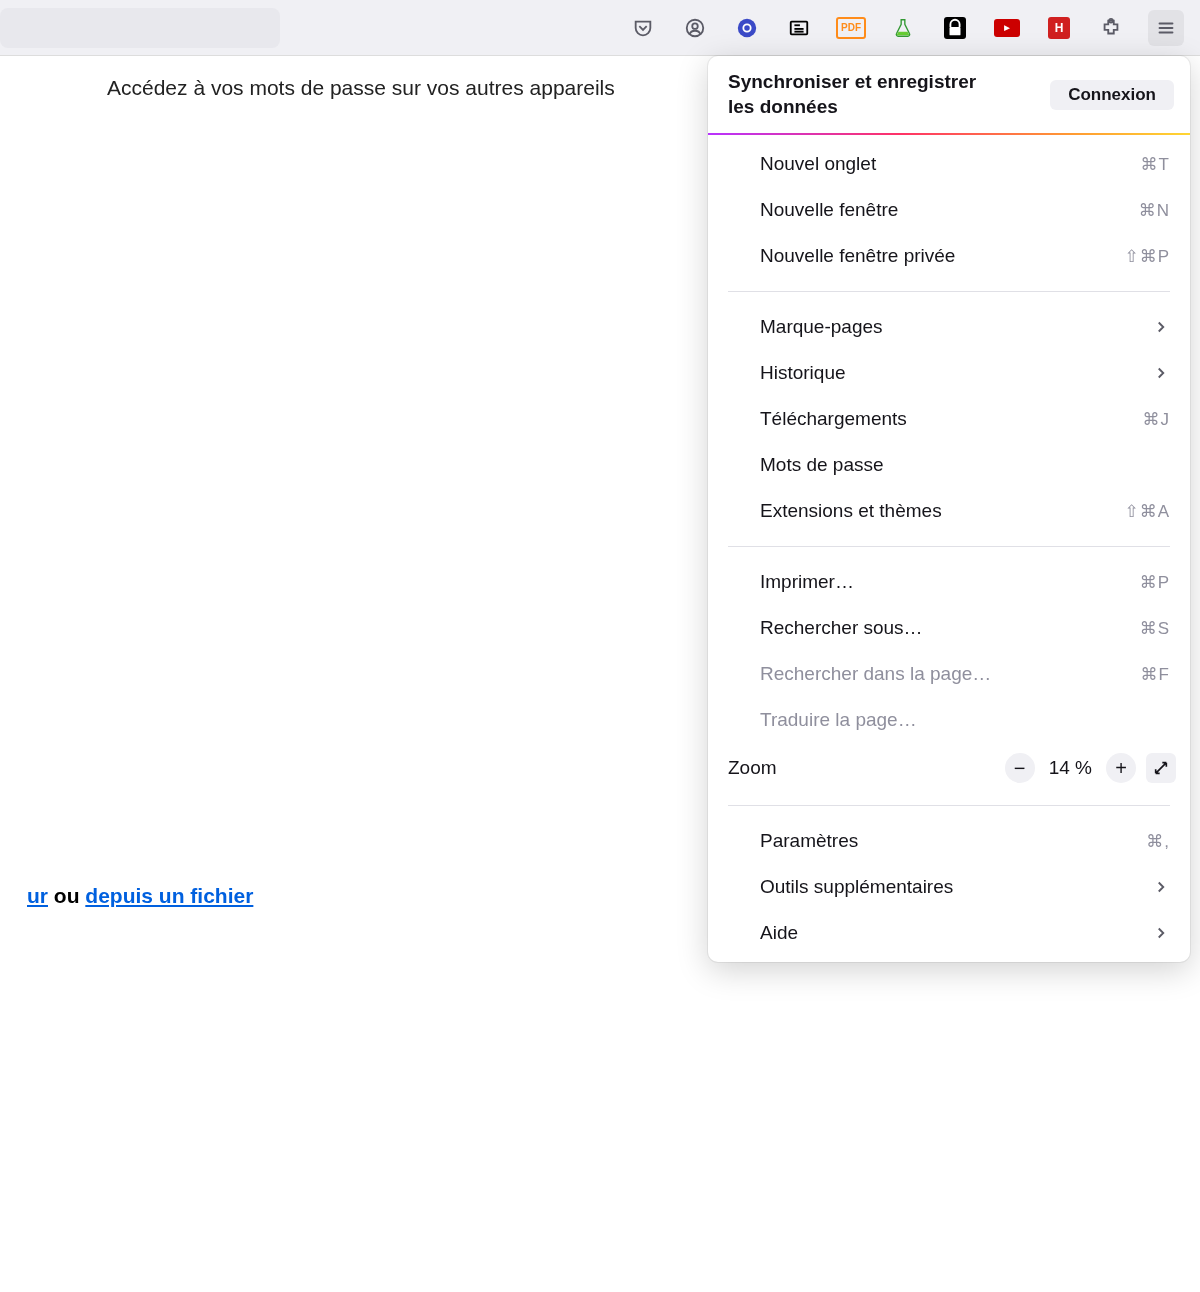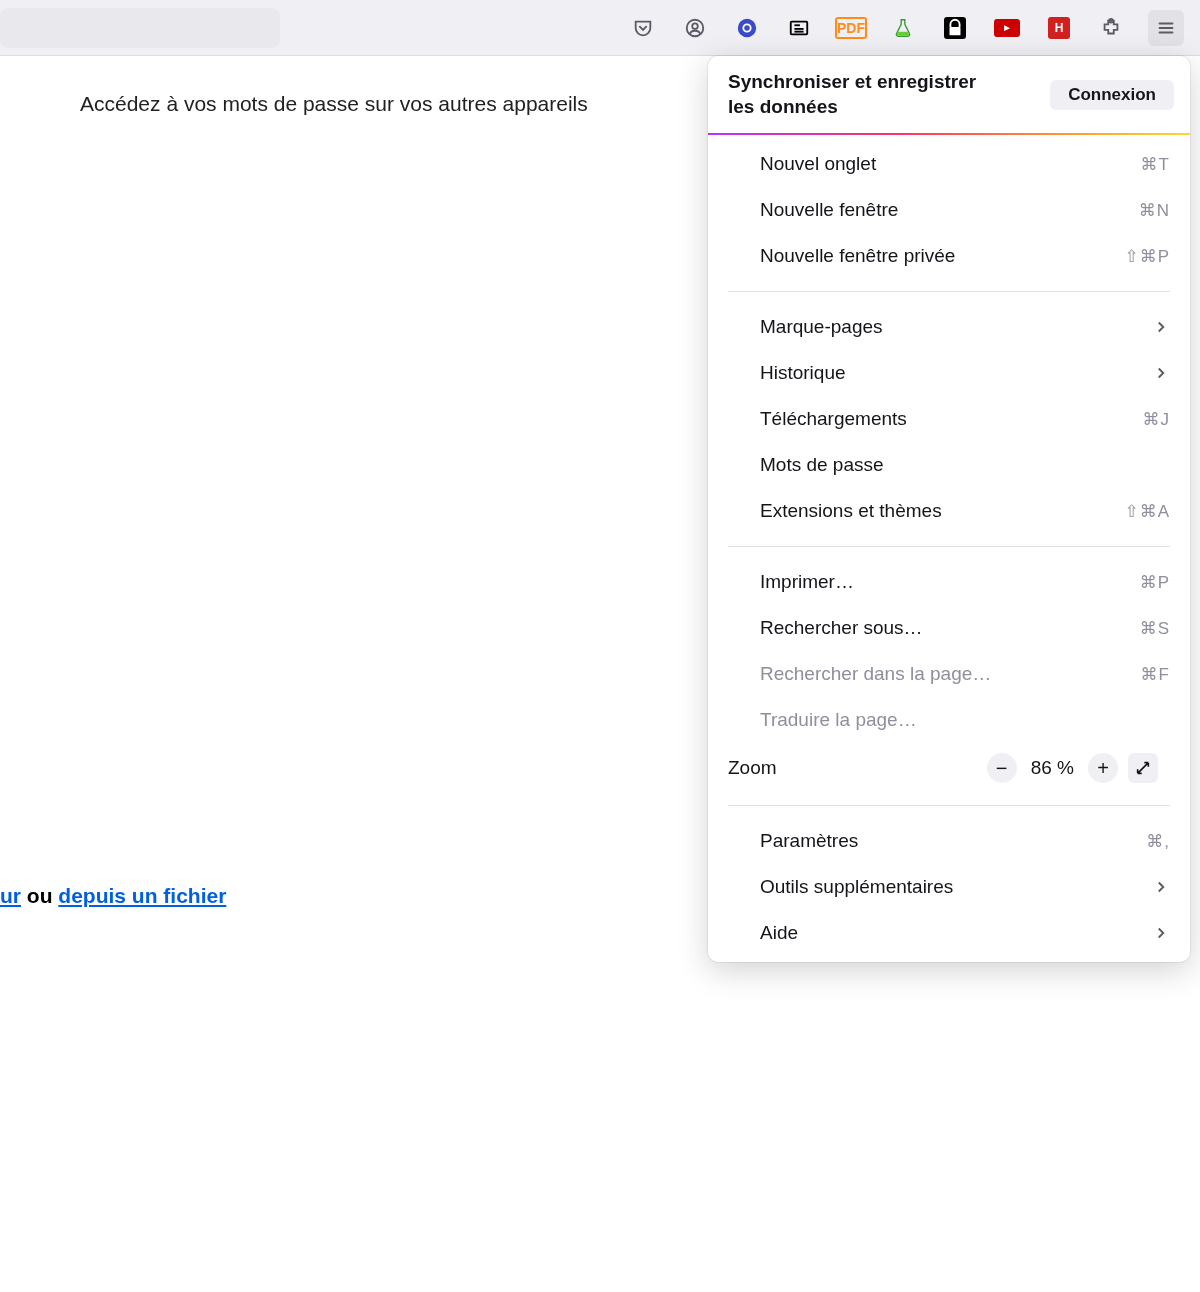--- a/index.html
+++ b/index.html
@@ -43,23 +43,24 @@
       cursor: pointer;
     }
     .tb-icon svg { width: 22px; height: 22px; }
     .hamburger {
       background: #e2e2e6;
       width: 36px;
       height: 36px;
       border-radius: 6px;
     }
     .page-content {
-      padding: 36px 0 0 80px;
+      padding: 20px 0 0 80px;
       position: relative;
       height: calc(100% - 56px);
+      margin-left: 27px;
     }
     .sync-text {
       font-size: 21px;
       color: #222;
     }
     .import-line {
       position: absolute;
       left: 0;
       top: 828px;
       font-size: 21px;
@@ -129,21 +130,21 @@
     }
     .chevron {
       width: 18px;
       height: 18px;
       color: #5b5b66;
     }
     .zoom-row {
       display: flex;
       align-items: center;
       justify-content: space-between;
-      padding: 10px 32px 10px 20px;
+      padding: 10px 14px 10px 20px;
     }
     .zoom-label { font-size: 19px; color: #15141a; }
     .zoom-ctrls { display: flex; align-items: center; gap: 10px; }
     .zoom-btn {
       width: 30px; height: 30px;
       border-radius: 50%;
       background: #f0f0f4;
       display: flex;
       align-items: center;
       justify-content: center;
@@ -164,21 +165,21 @@
     .ext-badge {
       width: 26px; height: 18px;
       background: #cc0000;
       border-radius: 3px;
       display:flex; align-items:center; justify-content:center;
       color:#fff; font-size:7px; font-weight:700;
       position:relative;
     }
     .ext-orange {
       width:41px; height:22px; border:2px solid #ff8c1a; border-radius:3px;
-      display:flex;align-items:center;justify-content:center;color:#ff8c1a;font-size:14px;font-weight:700;
+      display:flex;align-items:center;justify-content:center;color:#ff8c1a;font-size:10px;font-weight:700;
     }
     .ext-black { width:22px;height:22px;background:#000;border-radius:3px;display:flex;align-items:center;justify-content:center;color:#fff;font-size:13px;font-weight:700;}
     .ext-red { width:22px;height:22px;background:#d02020;border-radius:3px;display:flex;align-items:center;justify-content:center;color:#fff;font-size:12px;font-weight:700;}
   </style>
 </head>
 <body>
 
 <div class="toolbar">
   <div class="addr-bar"></div>
   <div class="toolbar-icons">
@@ -318,21 +319,21 @@
       <span>Rechercher dans la page…</span>
       <span class="shortcut">⌘F</span>
     </div>
     <div class="menu-item disabled">
       <span>Traduire la page…</span>
     </div>
     <div class="zoom-row">
       <span class="zoom-label">Zoom</span>
       <div class="zoom-ctrls">
         <div class="zoom-btn">−</div>
-        <span class="zoom-val">86 %</span>
+        <span class="zoom-val">14 %</span>
         <div class="zoom-btn">+</div>
         <div class="zoom-full">
           <svg width="16" height="16" viewBox="0 0 24 24" fill="none" stroke="#15141a" stroke-width="2.5">
               <path d="M4 20L20 4M4 20v-6M4 20h6M20 4v6M20 4h-6"></path>
             </svg>
         </div>
       </div>
     </div>
   </div>
   <div class="menu-sep"></div>

